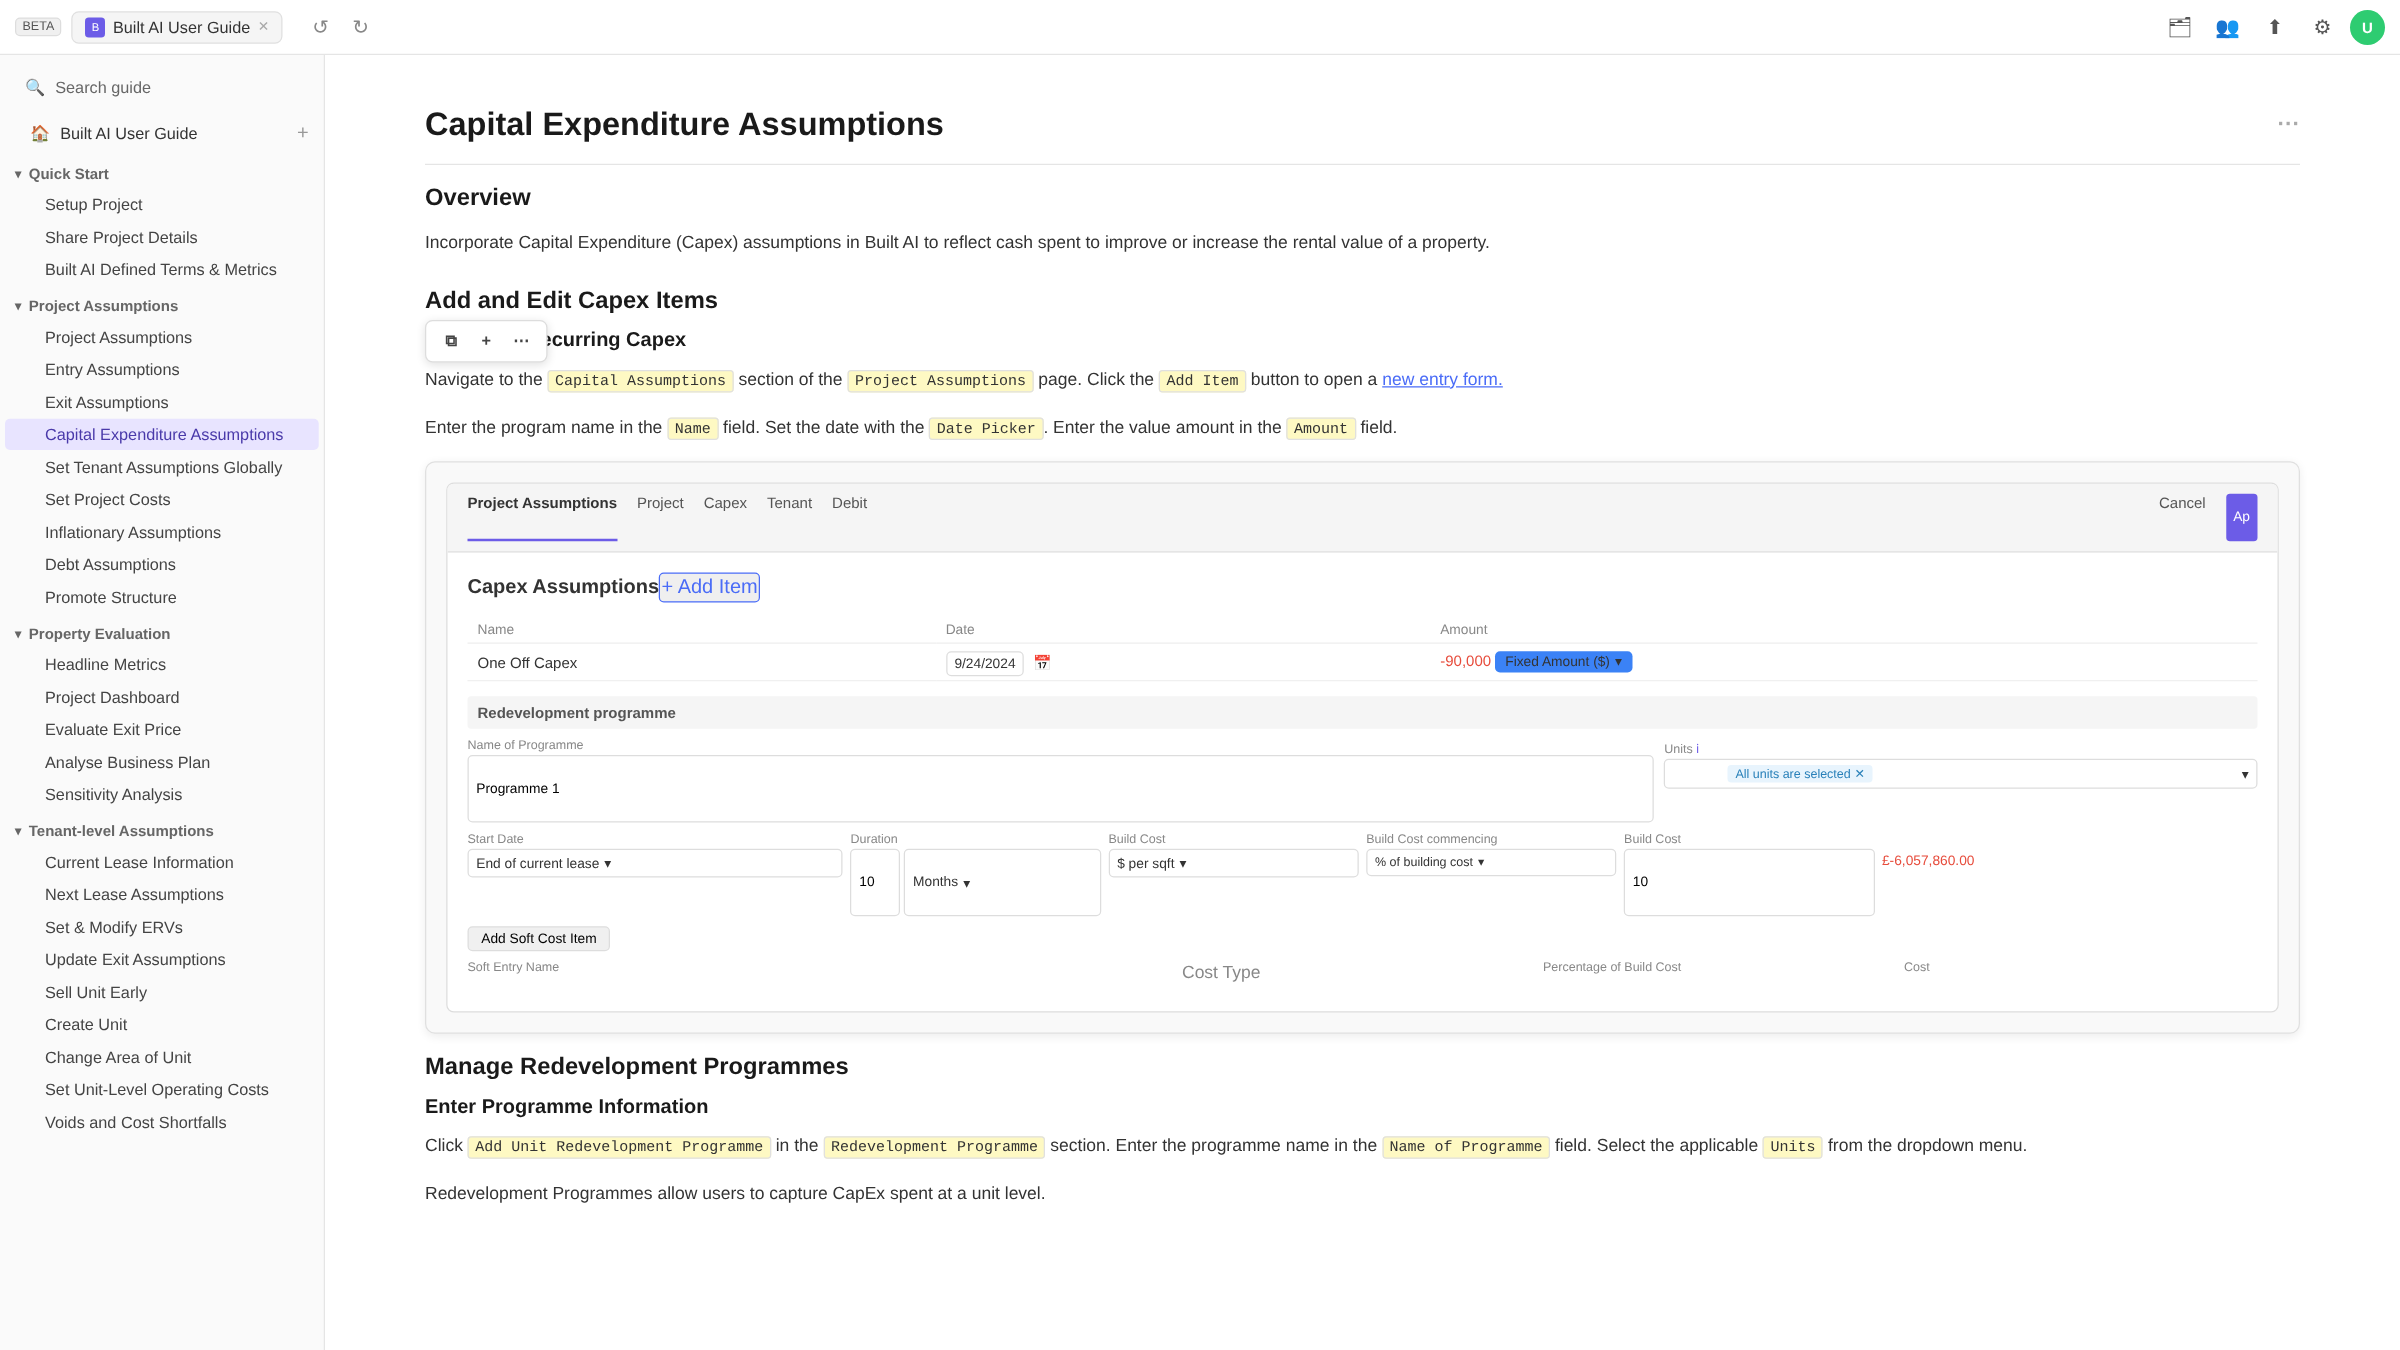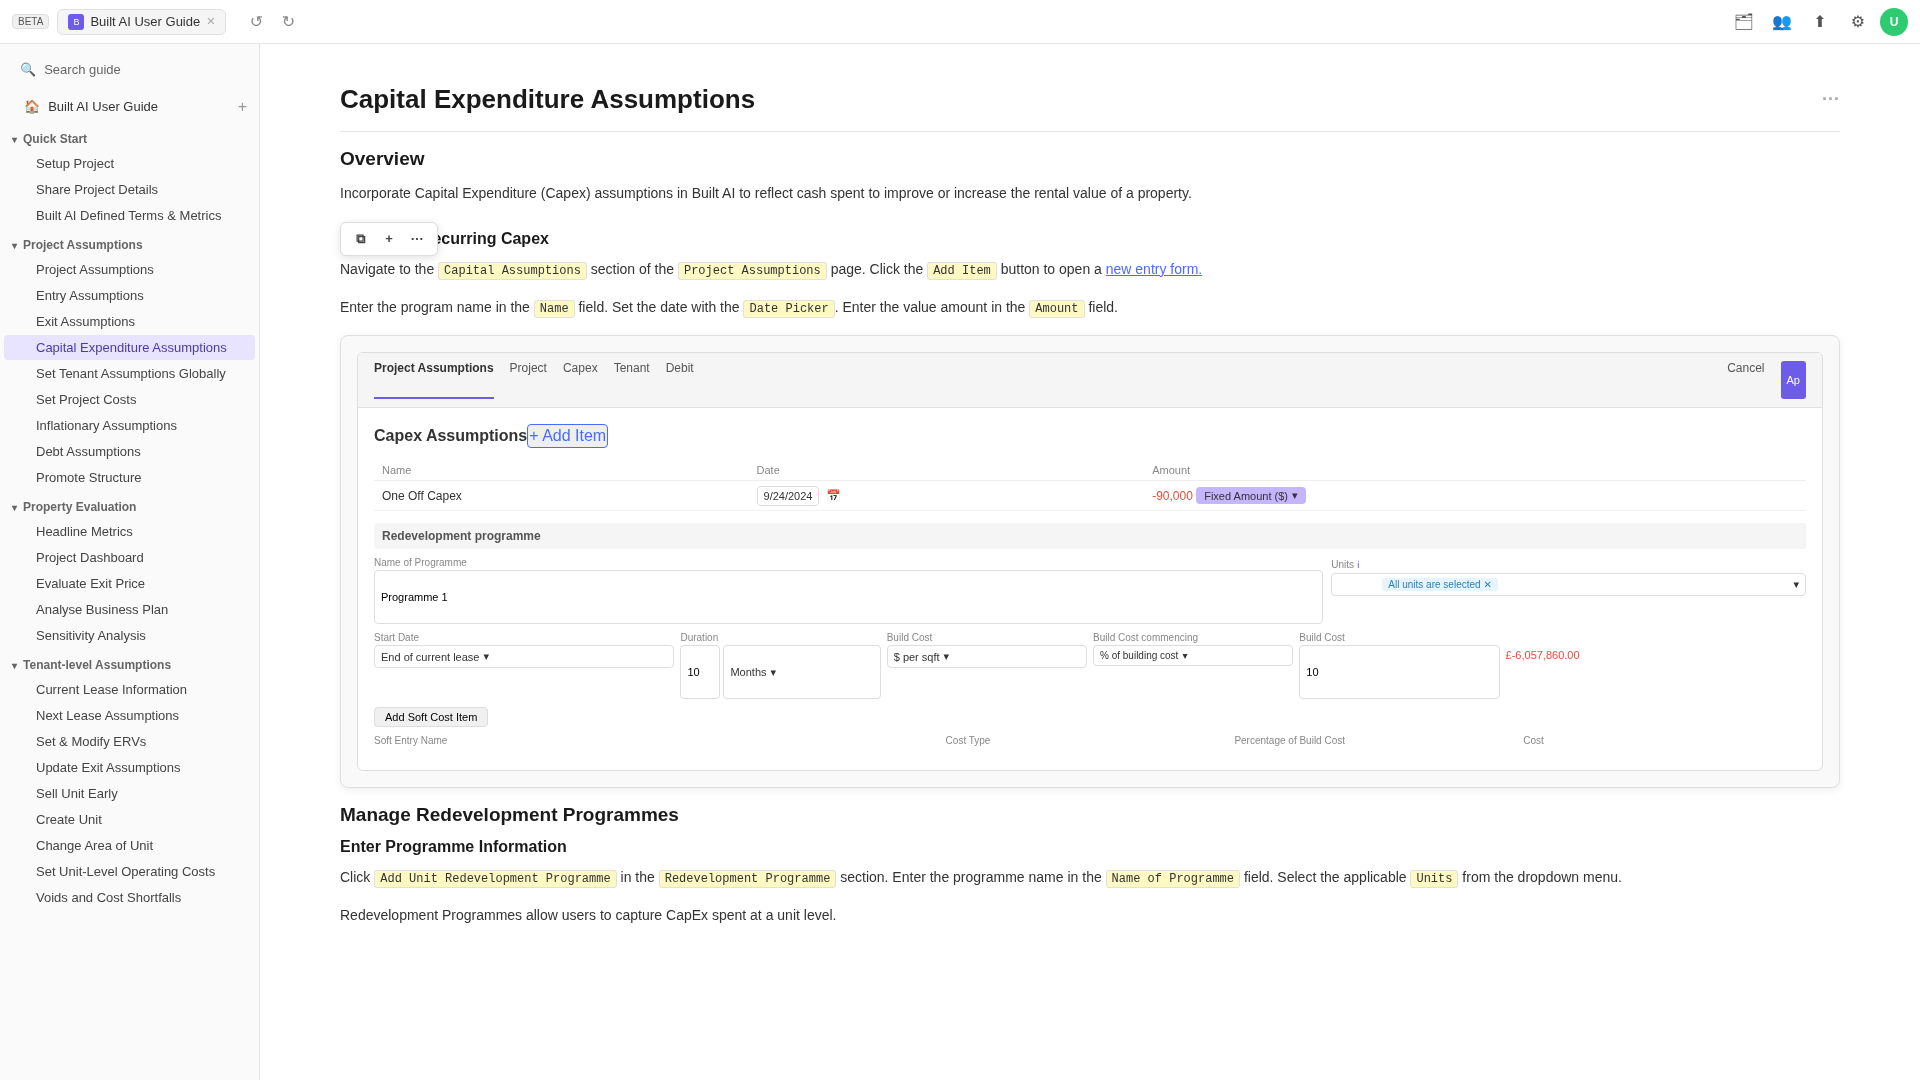--- a/index.html
+++ b/index.html
@@ -50,21 +50,21 @@
     .screenshot-nav span { cursor: pointer; }
     .screenshot-nav span.active-nav { color: #333; font-weight: 600; border-bottom: 2px solid #6c5ce7; padding-bottom: 4px; }
     .screenshot-content { padding: 16px; }
     .sc-title-row { display: flex; align-items: center; margin-bottom: 12px; }
     .sc-title { font-size: 16px; font-weight: 700; }
     .sc-add-btn { font-size: 16px; color: #4a6cf7; border: 1px solid #4a6cf7; border-radius: 4px; padding: 2px 1px; cursor: pointer; display: flex; align-items: center; gap: 4px; }
     .sc-table { width: 100%; border-collapse: collapse; margin-bottom: 12px; }
     .sc-table th { font-size: 11px; color: #888; font-weight: 500; text-align: left; padding: 4px 8px; border-bottom: 1px solid #eee; }
     .sc-table td { font-size: 12px; padding: 6px 8px; border-bottom: 1px solid #f0f0f0; }
     .sc-input { border: 1px solid #ddd; border-radius: 4px; padding: 3px 6px; font-size: 11px; color: #333; min-width: 80px; }
-    .sc-badge { background: #c4b5fd; border-radius: 4px; padding: 2px 8px; font-size: 11px; display: inline-flex; align-items: center; gap: 4px; }
+    .sc-badge { background: #3b82f6; border-radius: 4px; padding: 2px 8px; font-size: 11px; display: inline-flex; align-items: center; gap: 4px; }
     .sc-section-label { background: #f5f5f5; padding: 6px 8px; font-size: 12px; font-weight: 600; color: #555; margin-bottom: 8px; border-radius: 3px; }
     .sc-form-input { border: 1px solid #ddd; border-radius: 4px; padding: 20px 6px; font-size: 11px; width: 100%; }
     .sc-form-select { display: flex; align-items: center; border: 1px solid #ddd; border-radius: 4px; padding: 4px 6px; font-size: 11px; gap: 4px; background: #fff; }
     .sc-tags { display: flex; align-items: center; gap: 4px; flex-wrap: wrap; padding-left: 44px; }
     .sc-tag { background: #e8f4fd; color: #2980b9; border-radius: 3px; padding: 1px 6px; font-size: 10px; display: flex; align-items: center; gap: 3px; }
     .sc-btn-sm { background: #f0f0f0; border: 1px solid #ddd; border-radius: 4px; padding: 3px 10px; font-size: 11px; cursor: pointer; }
 
     
     .floating-toolbar { position: absolute; background: #fff; border: 1px solid #ddd; border-radius: 6px; padding: 4px 8px; display: flex; align-items: center; gap: 4px; box-shadow: 0 2px 8px rgba(0,0,0,0.12); top: 0; left: -40px; }
     .ft-btn { width: 24px; height: 24px; border: none; background: none; cursor: pointer; border-radius: 3px; display: flex; align-items: center; justify-content: center; font-size: 13px; color: #444; font-weight: 600; }
@@ -227,20 +227,21 @@
       <span class="page-title-menu">···</span>
     </div>
     <hr class="divider">
 
     <div class="content-section">
       <div class="section-title">Overview</div>
       <p class="content-para">Incorporate Capital Expenditure (Capex) assumptions in Built AI to reflect cash spent to improve or increase the rental value of a property.</p>
     </div>
 
     <div class="content-section">
+      <div class="section-title">Add and Edit Capex Items</div>
       <div class="subsection-title">One off or Recurring Capex</div>
 
       <div class="para-with-toolbar" style="position:relative; margin-bottom:14px;">
         <div class="floating-toolbar" style="top:-36px; left:0px;">
           <button class="ft-btn" title="Copy">⧉</button>
           <button class="ft-btn">+</button>
           <button class="ft-btn">⋯</button>
         </div>
         <p class="content-para">
           Navigate to the <code class="inline-code">Capital Assumptions</code> section of the <code class="inline-code">Project Assumptions</code> page. Click the <code class="inline-code">Add Item</code> button to open a <span class="content-link">new entry form.</span>
@@ -339,21 +340,21 @@
                 <div>
                   <div style="font-size:10px;color:#888;margin-bottom:2px;">&nbsp;</div>
                   <div style="font-size:11px;color:#e74c3c;padding:4px 0;">£-6,057,860.00</div>
                 </div>
               </div>
 
               <button class="sc-btn-sm">Add Soft Cost Item</button>
 
               <div style="display:grid;grid-template-columns:2fr 1fr 1fr 1fr;gap:6px;margin-top:8px;">
                 <div style="font-size:10px;color:#888;">Soft Entry Name</div>
-                <div style="font-size:10px;color:#888;">Cost Type</div>
+                <div style="font-size:14px;color:#888;">Cost Type</div>
                 <div style="font-size:10px;color:#888;">Percentage of Build Cost</div>
                 <div style="font-size:10px;color:#888;">Cost</div>
               </div>
             </div>
           </div>
         </div>
       </div>
 
       <div class="content-section">
         <div class="section-title">Manage Redevelopment Programmes</div>

